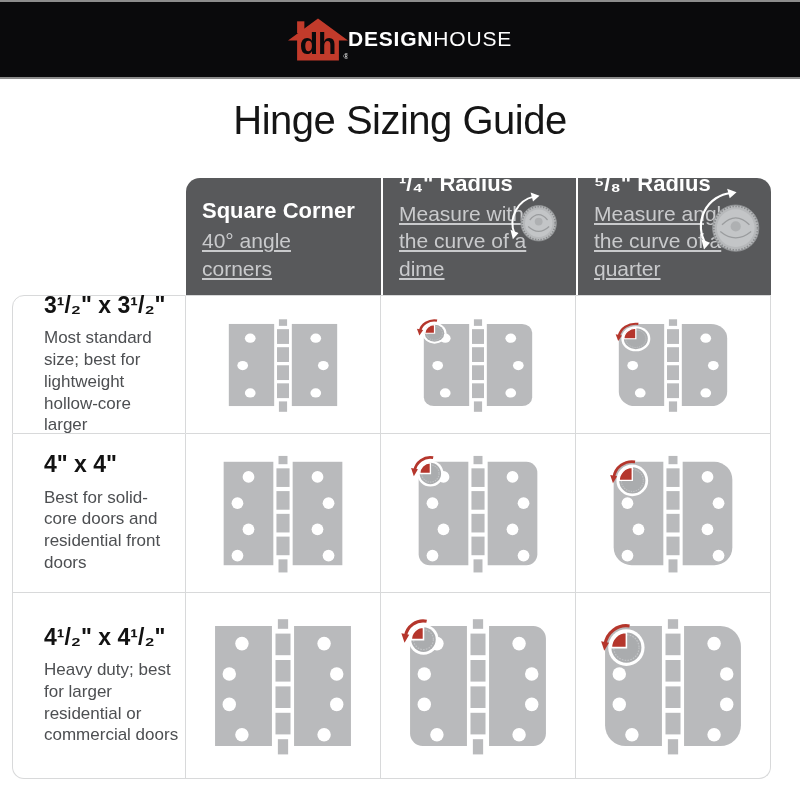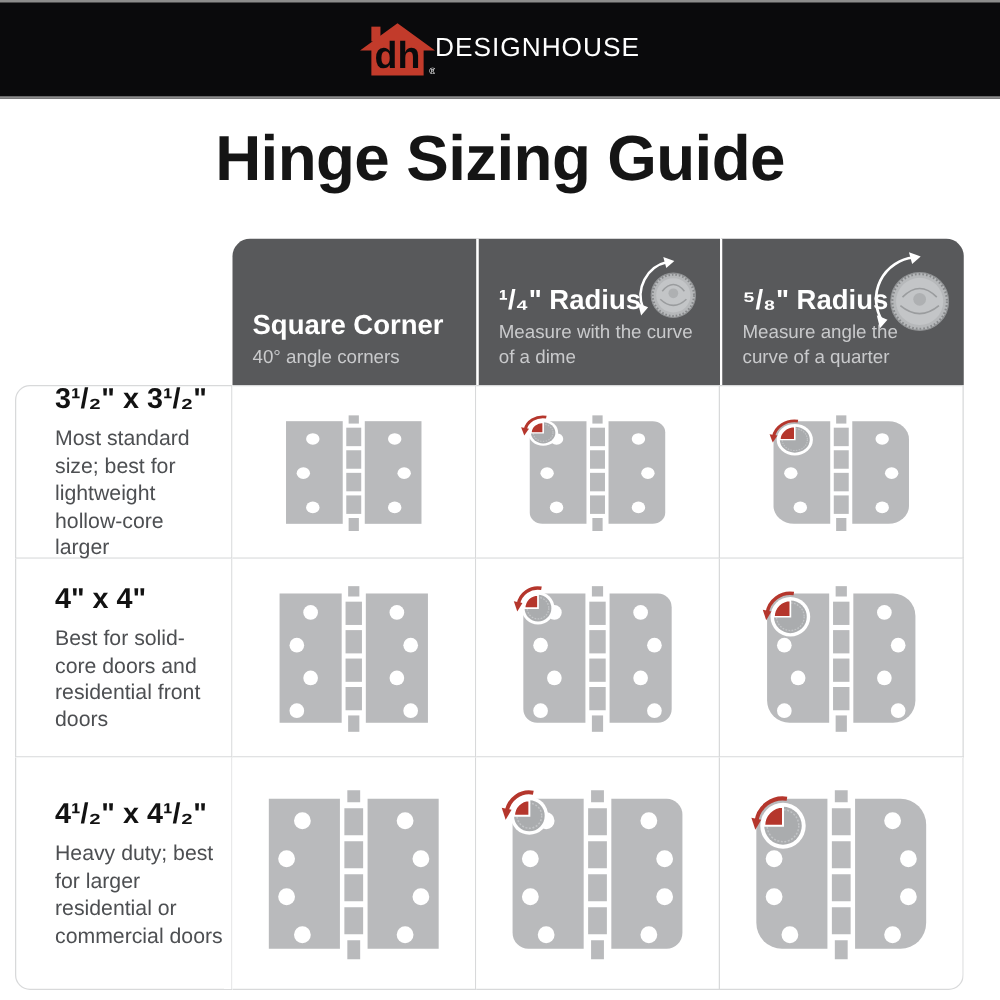--- a/index.html
+++ b/index.html
@@ -15,43 +15,43 @@
   *{box-sizing:border-box;margin:0;padding:0;}
   html,body{width:800px;height:800px;overflow:hidden;background:#fff;
     font-family:"Liberation Sans","DejaVu Sans",sans-serif;}
 
   
   .banner{height:79px;background:var(--banner-black);
     border-top:2px solid #8c8c8c;border-bottom:2px solid #8c8c8c;
     display:flex;flex-direction:column;align-items:center;justify-content:center;}
   .logo{display:flex;flex-direction:row;align-items:center;}
   .wordmark{color:#fff;font-size:21px;letter-spacing:.8px;margin-top:-3px;line-height:1;}
-  .wm-b{font-weight:normal;}
+  .wm-b{font-weight:bold;}
   .wm-l{font-weight:normal;}
 
   
-  .title{margin-top:17px;text-align:center;font-size:51px;font-weight:bold;
+  .title{margin-top:17px;text-align:center;font-size:40px;font-weight:normal;
     color:var(--title-text);letter-spacing:-.5px;line-height:1.2;}
 
   
   .guide{margin:34px 20px 0 12px;width:790px;
     display:grid;
     grid-template-columns:174px 195px 195px 195px;
     grid-template-rows:117px 139px 159px 186px;}
 
   .spacer{background:#fff;}
 
   .hcell{background:var(--header-gray);color:#fff;position:relative;
     display:flex;flex-direction:column;justify-content:flex-end;
     padding:0 8px 13px 16px;}
   .hcell.sep{border-left:2px solid #fff;}
   .hcell.first{border-top-left-radius:14px;}
   .hcell.last{border-top-right-radius:14px;}
   .hheading{font-size:22px;font-weight:bold;line-height:1.1;}
-  .hsub{font-size:15px;color:var(--header-subtext);line-height:1.3;margin-top:4px;max-width:158px;}
+  .hsub{font-size:21px;color:var(--header-subtext);line-height:1.3;margin-top:4px;max-width:158px;text-decoration:underline;}
   .coin-slot{position:absolute;}
   .coin-slot.dime{top:13px;right:14px;}
   .coin-slot.quarter{top:9px;right:7px;}
 
   .cell{border-right:1px solid var(--grid-border);border-bottom:1px solid var(--grid-border);}
   .bt{border-top:1px solid var(--grid-border);}
   .bl{border-left:1px solid var(--grid-border);}
   .r-tl{border-top-left-radius:12px;}
   .r-bl{border-bottom-left-radius:12px;}
   .r-br{border-bottom-right-radius:12px;}

